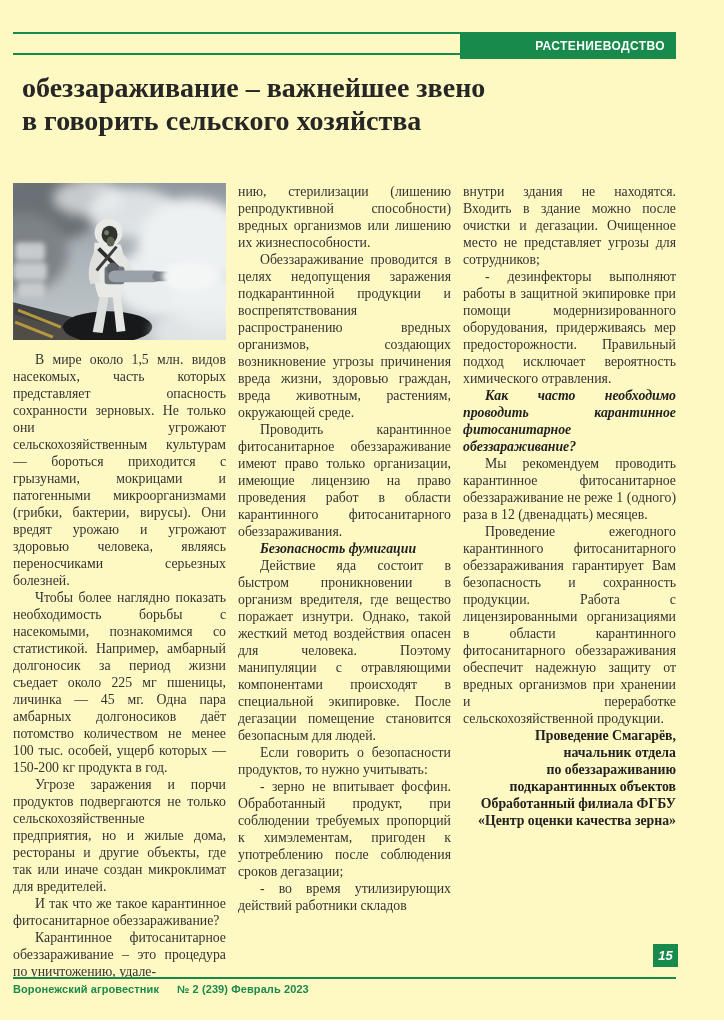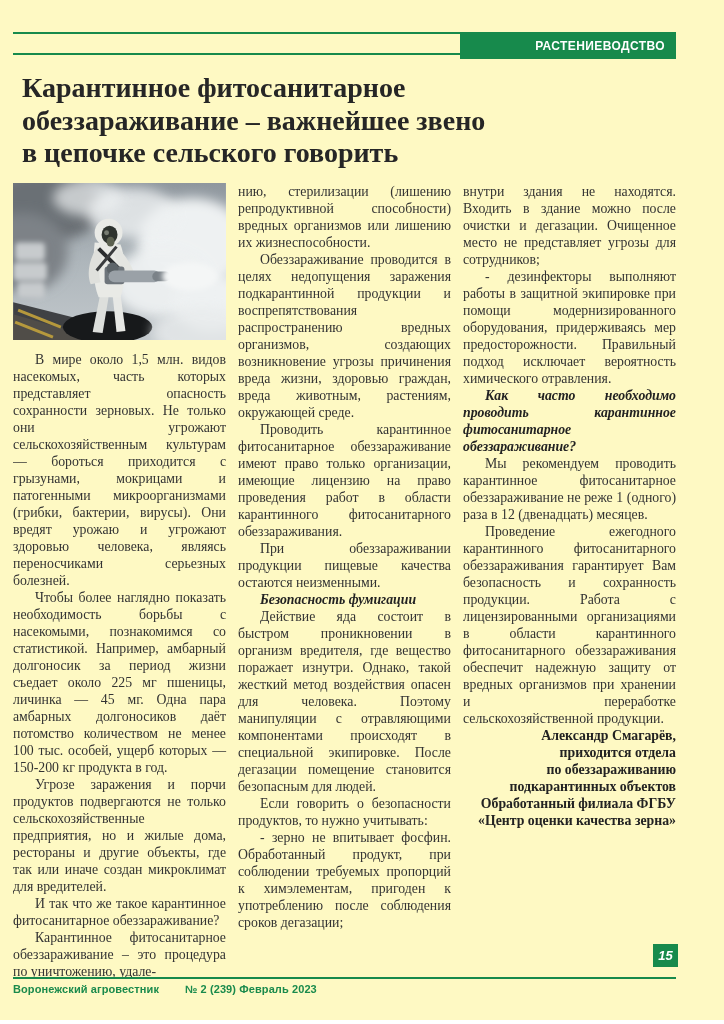--- a/index.html
+++ b/index.html
@@ -38,42 +38,41 @@
            text-indent:22px; hyphens:auto; }
   .col p.cont { text-indent:0; }
   .col p.subhead { font-weight:bold; font-style:italic; color:#222222; }
   .col p.author { font-weight:bold; text-align:right; text-indent:0; color:#222222; }
   
   .footer-line { position:absolute; left:13px; top:977px; width:663px; height:2px; background:#178a4c; }
   .footer-text {
     position:absolute; left:13px; top:983px; font-family:"Liberation Sans", sans-serif;
     font-size:11px; font-weight:bold; color:#1a8a4c; letter-spacing:0.1px;
   }
-  .footer-issue { margin-left:26px; }
+  .footer-issue { margin-left:18px; }
   .page-badge {
     position:absolute; left:653px; top:944px; width:25px; height:23px;
     background:#178a4c; color:#ffffff; display:flex; align-items:center; justify-content:center;
     font-family:"Liberation Sans", sans-serif; font-size:13px; font-weight:bold;font-style:italic;
   }
 </style>
 </head>
 <body>
 
 <div class="page">
 
   <div class="header-strip">
     <div class="section-box">
       <span>РАСТЕНИЕВОДСТВО</span>
     </div>
   </div>
 
   <div class="title">
-    <div>Карантинное фитосанитарное</div>
     <div>обеззараживание – важнейшее звено</div>
-    <div>в цепочке сельского говорить</div>
+    <div>в говорить сельского хозяйства</div>
   </div>
 
   <div class="columns">
 
     <div class="col">
       <div class="photo-wrap" title="Дезинфектор в белом защитном костюме и противогазе проводит фумигацию склада генератором тумана, вокруг клубы белого дыма">
         <svg width="213" height="157" viewBox="0 0 214 158">
           <defs>
             <linearGradient id="sky" x1="0" y1="0" x2="0" y2="1">
               <stop offset="0" stop-color="#8f979e"></stop>
@@ -136,35 +135,35 @@
         <p class="">Чтобы более наглядно показать необходимость борьбы с насекомыми, познакомимся со статистикой. Например, амбарный долгоносик за период жизни съедает около 225 мг пшеницы, личинка — 45 мг. Одна пара амбарных долгоносиков даёт потомство количеством не менее 100 тыс. особей, ущерб которых — 150-200 кг продукта в год.</p>
         <p class="">Угрозе заражения и порчи продуктов подвергаются не только сельскохозяйственные предприятия, но и жилые дома, рестораны и другие объекты, где так или иначе создан микроклимат для вредителей.</p>
         <p class="">И так что же такое карантинное фитосанитарное обеззараживание?</p>
         <p class="">Карантинное фитосанитарное обеззараживание – это процедура по уничтожению, удале-</p>
       </div>
 
     <div class="col">
         <p class="cont">нию, стерилизации (лишению репродуктивной способности) вредных организмов или лишению их жизнеспособности.</p>
         <p class="">Обеззараживание проводится в целях недопущения заражения подкарантинной продукции и воспрепятствования распространению вредных организмов, создающих возникновение угрозы причинения вреда жизни, здоровью граждан, вреда животным, растениям, окружающей среде.</p>
         <p class="">Проводить карантинное фитосанитарное обеззараживание имеют право только организации, имеющие лицензию на право проведения работ в области карантинного фитосанитарного обеззараживания.</p>
-        <p class="">При обеззараживании продукции пищевые качества остаются неизменными.</p>
         <p class="subhead">Безопасность фумигации</p>
         <p class="">Действие яда состоит в быстром проникновении в организм вредителя, где вещество поражает изнутри. Однако, такой жесткий метод воздействия опасен для человека. Поэтому манипуляции с отравляющими компонентами происходят в специальной экипировке. После дегазации помещение становится безопасным для людей.</p>
         <p class="">Если говорить о безопасности продуктов, то нужно учитывать:</p>
         <p class="">- зерно не впитывает фосфин. Обработанный продукт, при соблюдении требуемых пропорций к химэлементам, пригоден к употреблению после соблюдения сроков дегазации;</p>
+        <p class="">- во время утилизирующих действий работники складов</p>
       </div>
 
     <div class="col">
         <p class="cont">внутри здания не находятся. Входить в здание можно после очистки и дегазации. Очищенное место не представляет угрозы для сотрудников;</p>
         <p class="">- дезинфекторы выполняют работы в защитной экипировке при помощи модернизированного оборудования, придерживаясь мер предосторожности. Правильный подход исключает вероятность химического отравления.</p>
         <p class="subhead">Как часто необходимо проводить карантинное фитосанитарное обеззараживание?</p>
         <p class="">Мы рекомендуем проводить карантинное фитосанитарное обеззараживание не реже 1 (одного) раза в 12 (двенадцать) месяцев.</p>
         <p class="">Проведение ежегодного карантинного фитосанитарного обеззараживания гарантирует Вам безопасность и сохранность продукции. Работа с лицензированными организациями в области карантинного фитосанитарного обеззараживания обеспечит надежную защиту от вредных организмов при хранении и переработке сельскохозяйственной продукции.</p>
-        <p class="author">Александр Смагарёв,</p>
-        <p class="author">приходится отдела</p>
+        <p class="author">Проведение Смагарёв,</p>
+        <p class="author">начальник отдела</p>
         <p class="author">по обеззараживанию</p>
         <p class="author">подкарантинных объектов</p>
         <p class="author">Обработанный филиала ФГБУ</p>
         <p class="author">«Центр оценки качества зерна»</p>
       </div>
 
   </div>
 
   <div class="footer-line"></div>
   <div class="footer-text">

